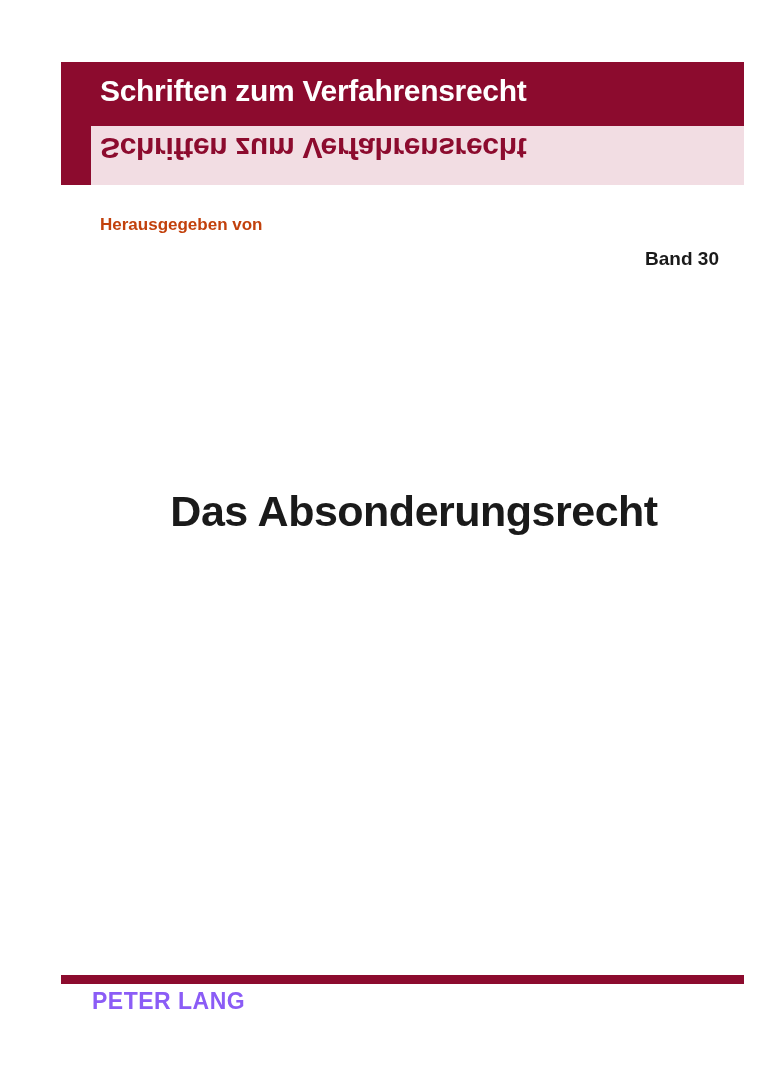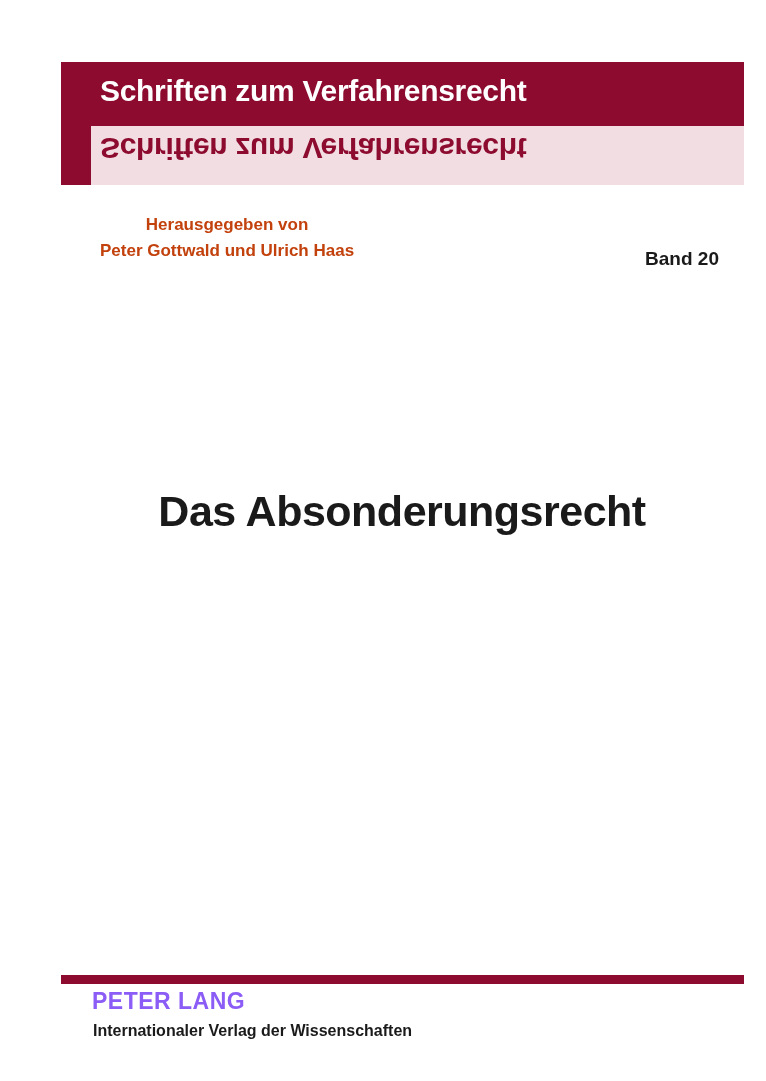--- a/index.html
+++ b/index.html
@@ -84,21 +84,21 @@
     position: absolute;
     left: 100px;
     top: 398px;
     font-size: 25px;
     font-weight: bold;
     color: #8c0b2e;
     white-space: nowrap;
   }
   .book-title {
     position: absolute;
-    left: 92px;
+    left: 104px;
     top: 482px;
     width: 620px;
     font-size: 43px;
     font-weight: bold;
     color: #1a1a1a;
     line-height: 59px;
     letter-spacing: -0.5px;
   }
   .book-title .line {
     display: block;
@@ -140,29 +140,27 @@
   <div class="top-band"></div>
 
   <div class="series-title">Schriften zum Verfahrensrecht</div>
 
   <div class="series-strip"></div>
 
   <div class="series-title-mirror">Schriften zum Verfahrensrecht</div>
 
   <div class="editors">
     <div>Herausgegeben von</div>
-    <div>Peter Gottwald und Ulrich Haas</div>
   </div>
 
-  <div class="band-number">Band 20</div>
+  <div class="band-number">Band 30</div>
 
 
   <div class="book-title">
     <span class="line">Das Absonderungsrecht</span>
   </div>
 
   <div class="footer-rule"></div>
 
   <div class="publisher">PETER LANG</div>
 
-  <div class="publisher-sub">Internationaler Verlag der Wissenschaften</div>
 
 </div>
 
 </body></html>

